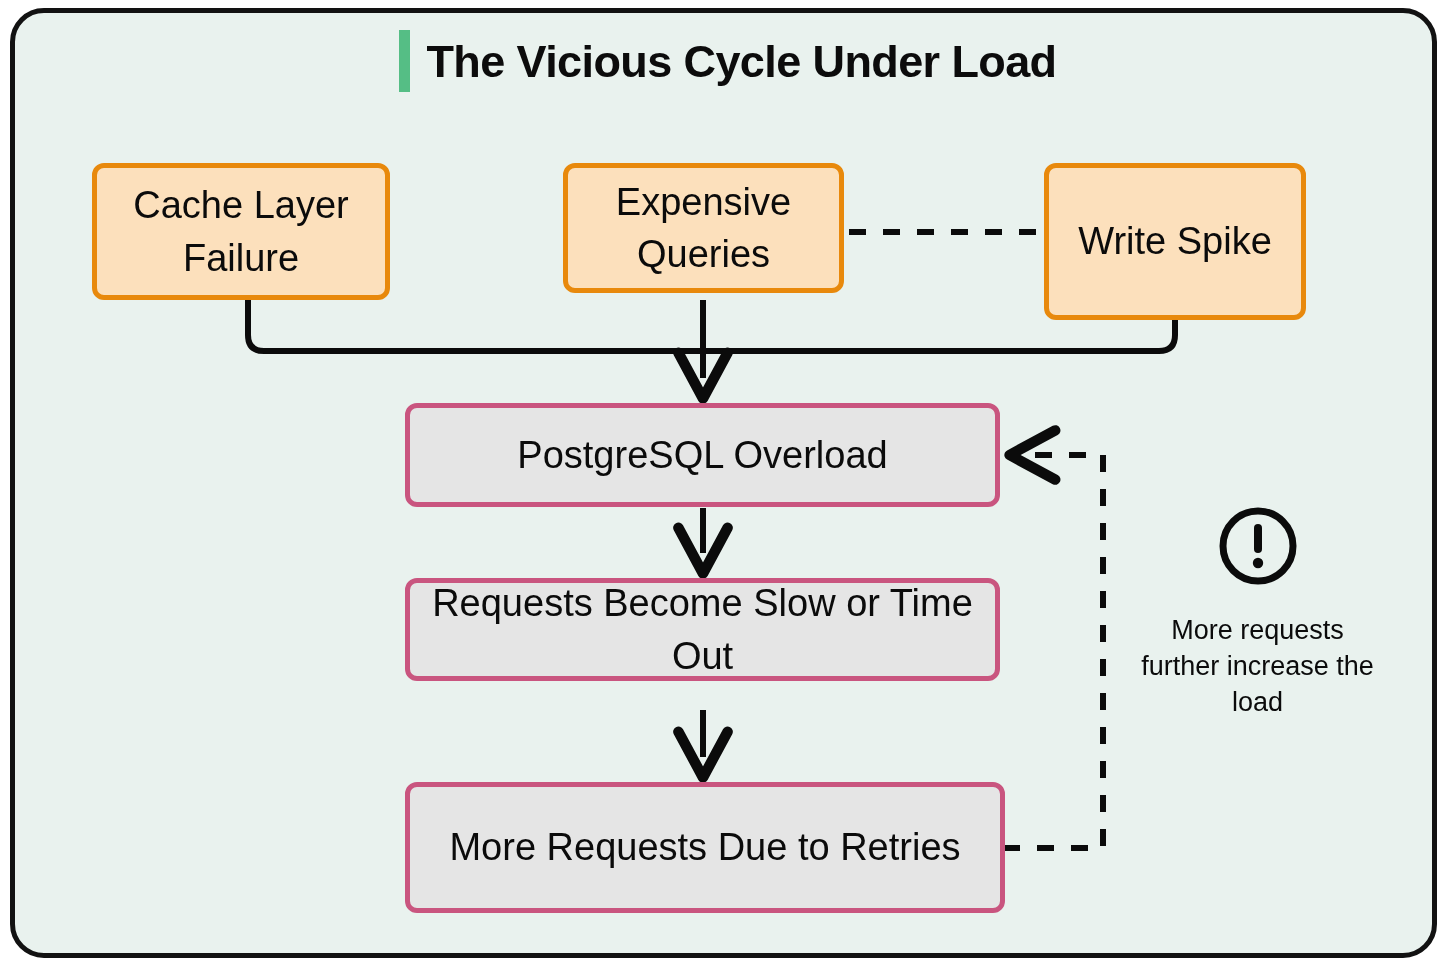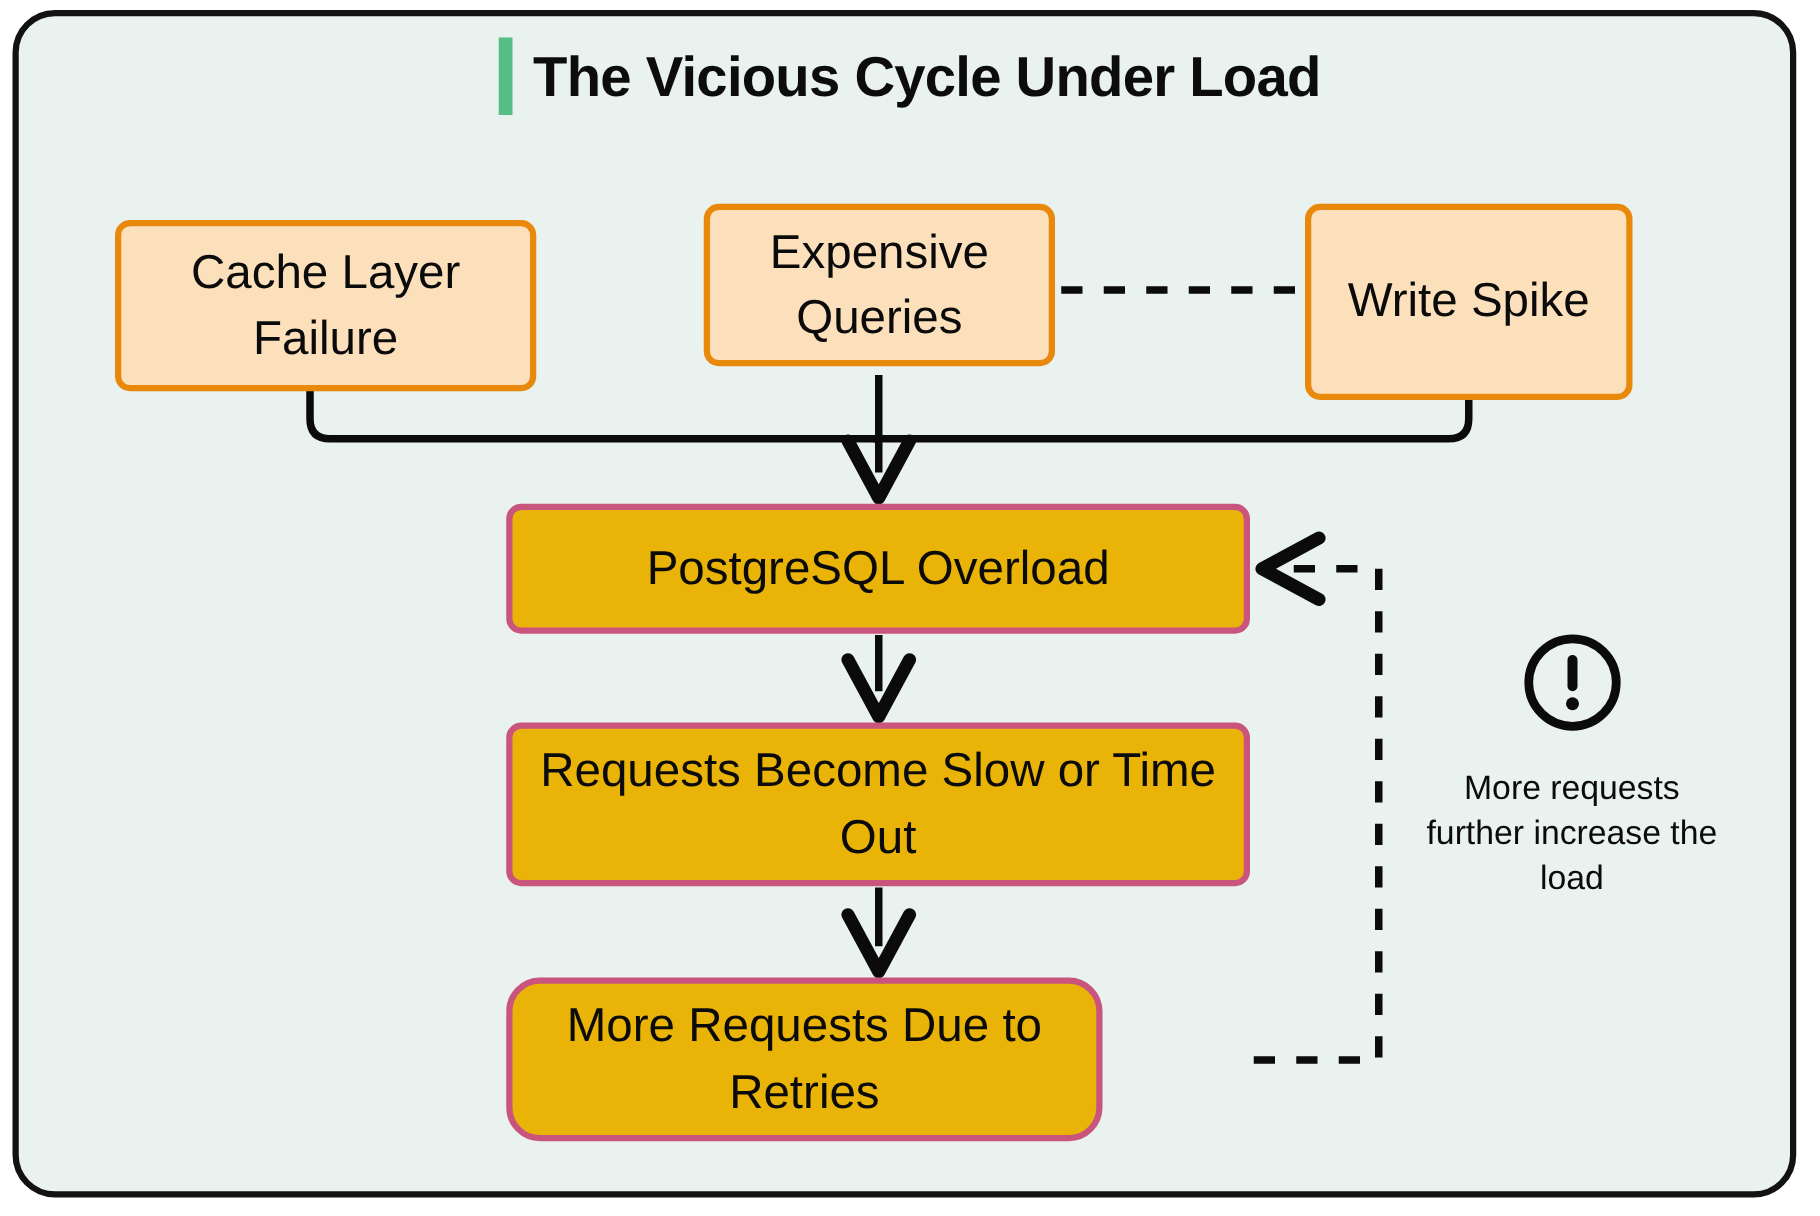--- a/index.html
+++ b/index.html
@@ -70,32 +70,32 @@
     font-size: 38px;
     line-height: 1.38;
     padding: 0 14px;
   }
   .node.cause {
     background: #fce0bc;
     border: 5px solid #e8890c;
     border-radius: 12px;
   }
   .node.effect {
-    background: #eab308;
+    background: #e5e5e5;
     border: 5px solid #c9557f;
     border-radius: 12px;
   }
 
-  #node-cache   { left: 92px;  top: 163px; width: 337px; height: 137px; margin-top: 13px; }
+  #node-cache   { left: 92px;  top: 163px; width: 298px; height: 137px; }
   #node-queries { left: 563px; top: 163px; width: 281px; height: 130px; }
   #node-write   { left: 1044px;top: 163px; width: 262px; height: 157px; }
 
   #node-pg      { left: 405px; top: 403px; width: 595px; height: 104px; }
-  #node-slow    { left: 405px; top: 578px; width: 595px; height: 131px; }
-  #node-retries { left: 405px; top: 782px; width: 477px; height: 131px; border-radius: 27px; }
+  #node-slow    { left: 405px; top: 578px; width: 595px; height: 103px; }
+  #node-retries { left: 405px; top: 782px; width: 600px; height: 131px; }
 
   
   #wires {
     position: absolute;
     left: 0;
     top: 0;
     width: 1456px;
     height: 973px;
     pointer-events: none;
   }

